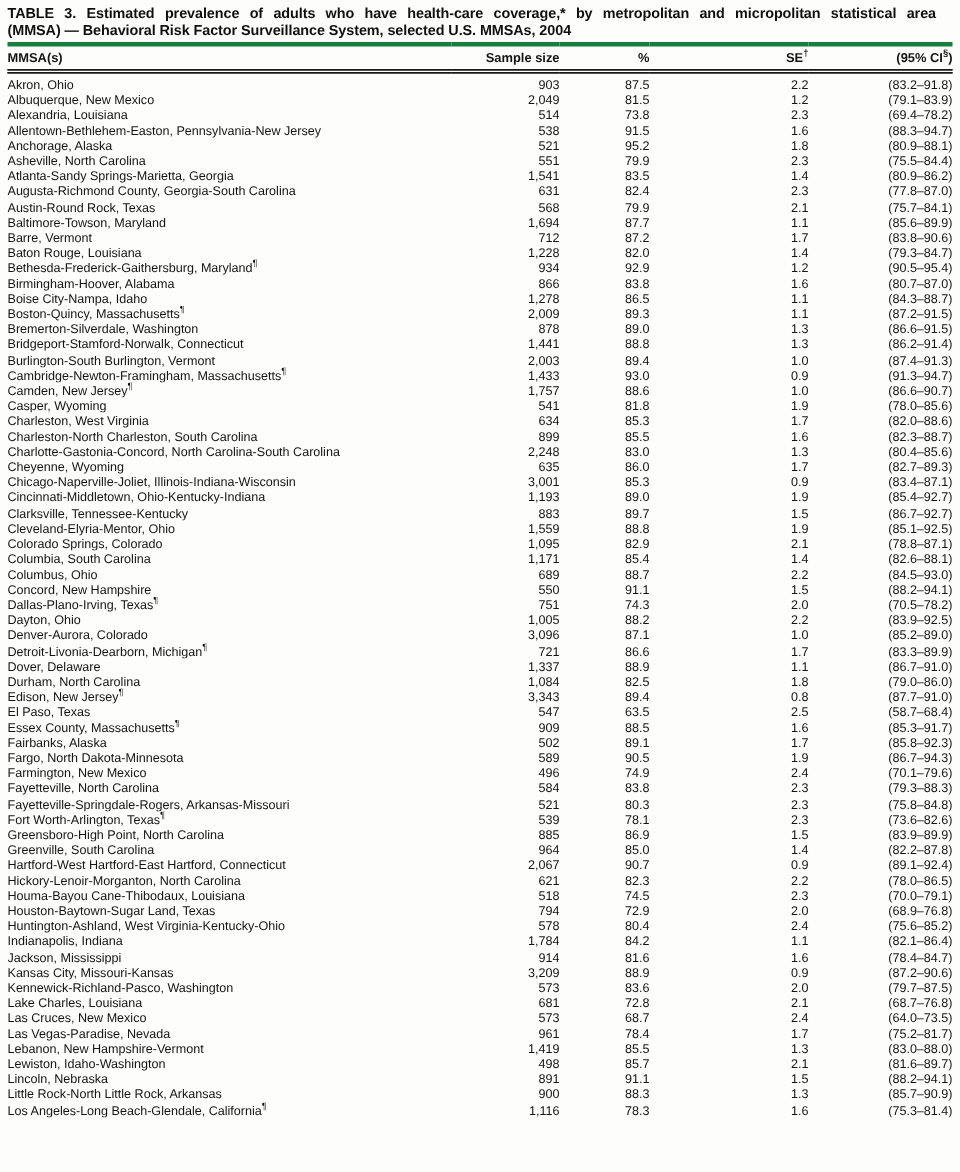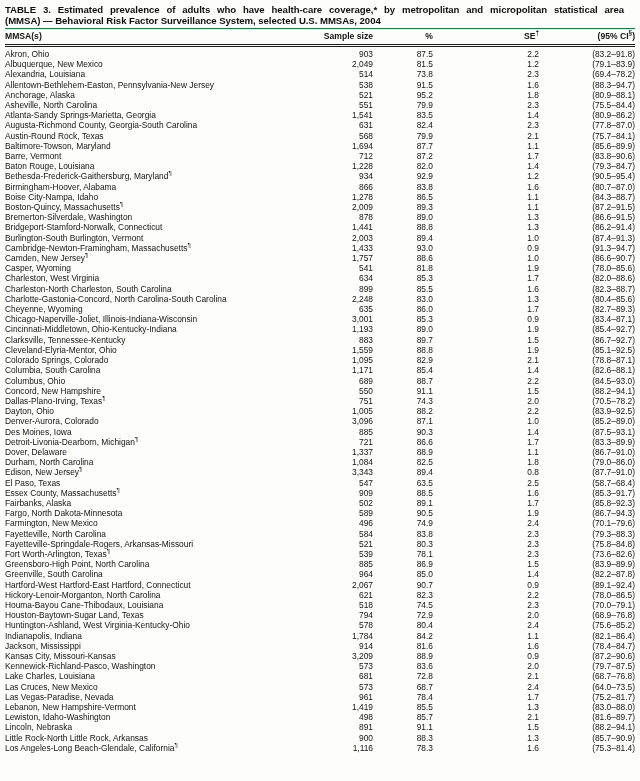--- a/index.html
+++ b/index.html
@@ -19,21 +19,21 @@
     width:630px;border-collapse:collapse;table-layout:fixed;
     font-size:8.4px;margin-top:2px;
   }
   col.c-name{width:296px;}
   col.c-n{width:72px;}
   col.c-pct{width:60px;}
   col.c-se{width:106px;}
   col.c-ci{width:96px;}
   thead th{
     font-weight:bold;font-size:8.6px;
-    border-top:1px solid #15803d;
+    border-top:3px solid #15803d;
     border-bottom:3px double #1a1a1a;
     padding:2px 0 3px 0;
     text-align:right;vertical-align:bottom;white-space:nowrap;
   }
   thead th.name{text-align:left;}
   tbody td{
     padding:0;line-height:10.2px;white-space:nowrap;overflow:hidden;
     vertical-align:bottom;
   }
   tbody tr:first-child td{padding-top:2px;margin-left:12px;}
@@ -358,27 +358,20 @@
   </tr>
 
   <tr>
     <td class="name"><span>Denver-Aurora, Colorado</span><sup></sup></td>
     <td class="num">3,096</td>
     <td class="num">87.1</td>
     <td class="num">1.0</td>
     <td class="num">(85.2–89.0)</td>
   </tr>
 
-  <tr>
-    <td class="name"><span>Des Moines, Iowa</span><sup></sup></td>
-    <td class="num">885</td>
-    <td class="num">90.3</td>
-    <td class="num">1.4</td>
-    <td class="num">(87.5–93.1)</td>
-  </tr>
 
   <tr>
     <td class="name"><span>Detroit-Livonia-Dearborn, Michigan</span><sup>¶</sup></td>
     <td class="num">721</td>
     <td class="num">86.6</td>
     <td class="num">1.7</td>
     <td class="num">(83.3–89.9)</td>
   </tr>
 
   <tr>

